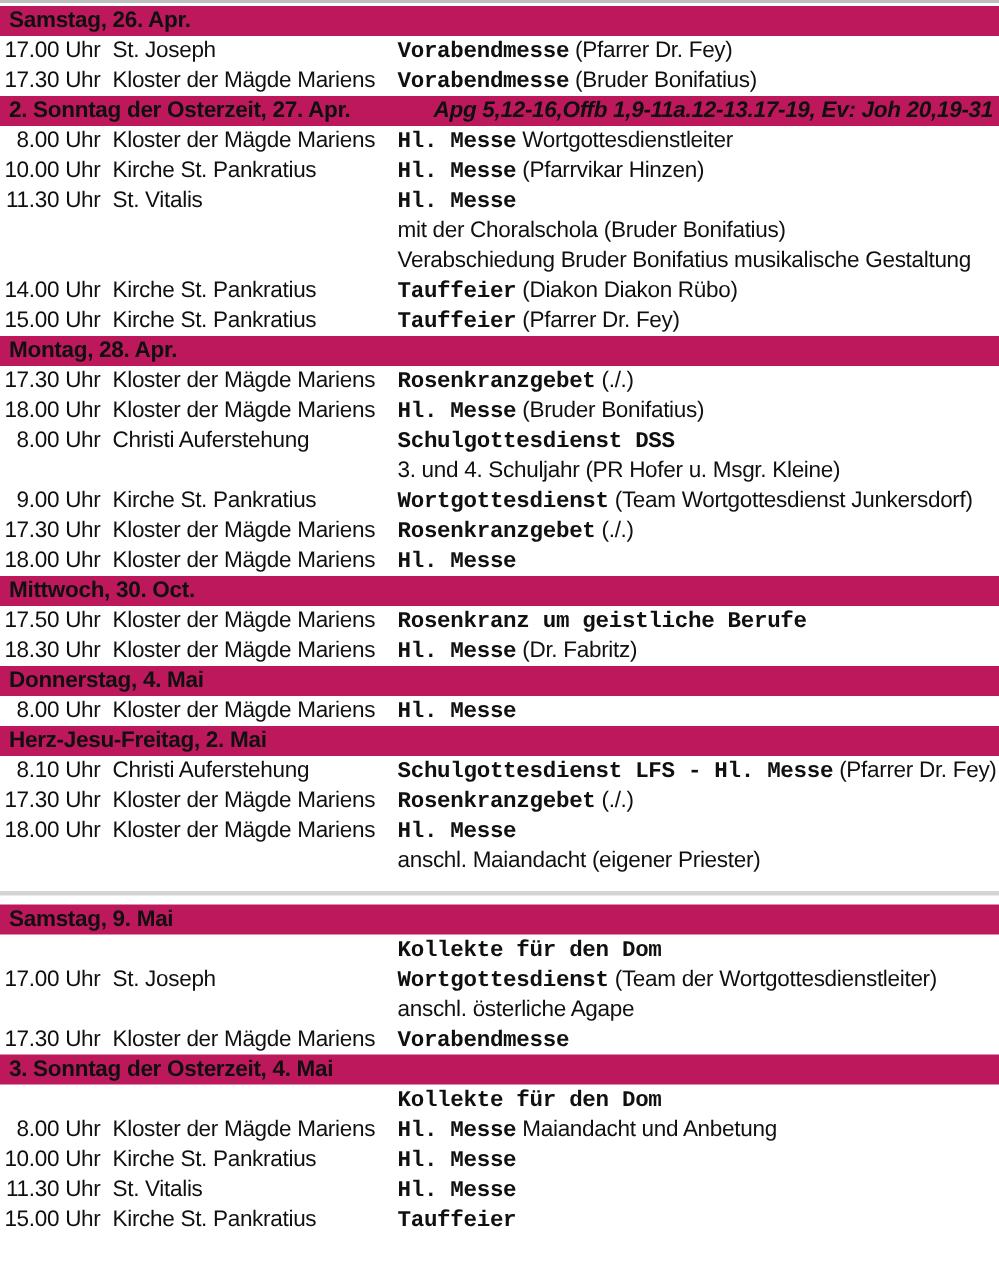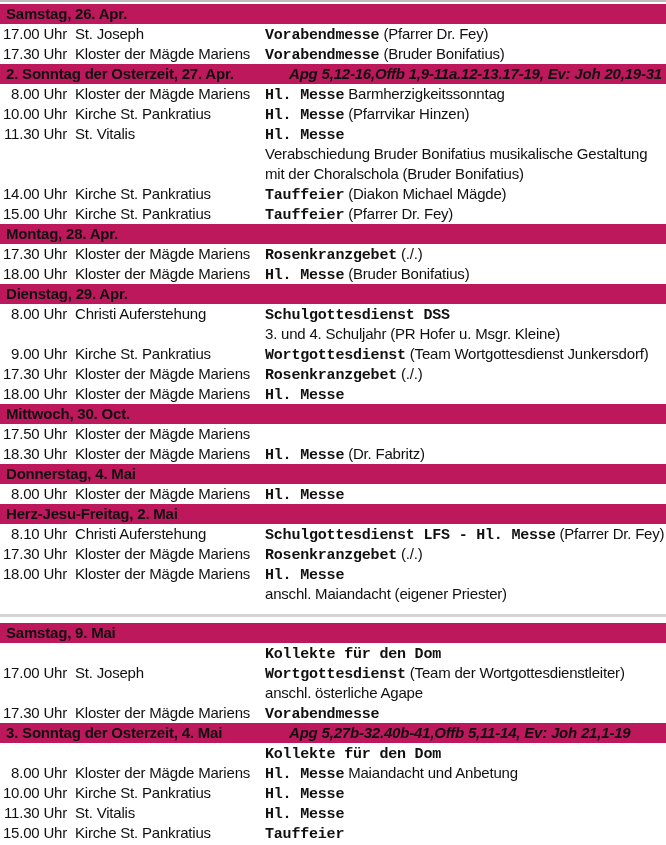--- a/index.html
+++ b/index.html
@@ -63,64 +63,63 @@
     </div>
     <div class="row">
       <span class="time">17.30 Uhr</span>
       <span class="loc">Kloster der Mägde Mariens</span>
       <span class="desc"><span class="b">Vorabendmesse</span><span> (Bruder Bonifatius)</span></span>
     </div>
     <div class="day-header"><span class="day-title">2. Sonntag der Osterzeit, 27. Apr.</span><span class="day-scripture">Apg 5,12-16,Offb 1,9-11a.12-13.17-19, Ev: Joh 20,19-31</span></div>
     <div class="row">
       <span class="time">8.00 Uhr</span>
       <span class="loc">Kloster der Mägde Mariens</span>
-      <span class="desc"><span class="b">Hl. Messe</span><span> Barmherzigkeitssonntag</span></span>
+      <span class="desc"><span class="b">Hl. Messe</span><span> Wortgottesdienstleiter</span></span>
     </div>
     <div class="row">
       <span class="time">10.00 Uhr</span>
       <span class="loc">Kirche St. Pankratius</span>
       <span class="desc"><span class="b">Hl. Messe</span><span> (Pfarrvikar Hinzen)</span></span>
     </div>
     <div class="row">
       <span class="time">11.30 Uhr</span>
       <span class="loc">St. Vitalis</span>
       <span class="desc"><span class="b">Hl. Messe</span></span>
     </div>
     <div class="row">
       <span class="time"></span>
       <span class="loc"></span>
+      <span class="desc"><span>mit der Choralschola (Bruder Bonifatius)</span></span>
+    </div>
+    <div class="row">
+      <span class="time"></span>
+      <span class="loc"></span>
       <span class="desc"><span>Verabschiedung Bruder Bonifatius musikalische Gestaltung</span></span>
     </div>
     <div class="row">
-      <span class="time"></span>
-      <span class="loc"></span>
-      <span class="desc"><span>mit der Choralschola (Bruder Bonifatius)</span></span>
-    </div>
-    <div class="row">
       <span class="time">14.00 Uhr</span>
       <span class="loc">Kirche St. Pankratius</span>
-      <span class="desc"><span class="b">Tauffeier</span><span> (Diakon Michael Mägde)</span></span>
+      <span class="desc"><span class="b">Tauffeier</span><span> (Diakon Diakon Rübo)</span></span>
     </div>
     <div class="row">
       <span class="time">15.00 Uhr</span>
       <span class="loc">Kirche St. Pankratius</span>
       <span class="desc"><span class="b">Tauffeier</span><span> (Pfarrer Dr. Fey)</span></span>
     </div>
     <div class="day-header"><span class="day-title">Montag, 28. Apr.</span></div>
     <div class="row">
       <span class="time">17.30 Uhr</span>
       <span class="loc">Kloster der Mägde Mariens</span>
       <span class="desc"><span class="b">Rosenkranzgebet</span><span> (./.)</span></span>
     </div>
     <div class="row">
       <span class="time">18.00 Uhr</span>
       <span class="loc">Kloster der Mägde Mariens</span>
       <span class="desc"><span class="b">Hl. Messe</span><span> (Bruder Bonifatius)</span></span>
     </div>
-    <div class="day-header"><span class="day-title">Dienstag, 29. Apr.</span></div>
     <div class="row">
       <span class="time">8.00 Uhr</span>
       <span class="loc">Christi Auferstehung</span>
       <span class="desc"><span class="b">Schulgottesdienst DSS</span></span>
     </div>
     <div class="row">
       <span class="time"></span>
       <span class="loc"></span>
       <span class="desc"><span>3. und 4. Schuljahr (PR Hofer u. Msgr. Kleine)</span></span>
     </div>
@@ -136,20 +135,21 @@
     </div>
     <div class="row">
       <span class="time">18.00 Uhr</span>
       <span class="loc">Kloster der Mägde Mariens</span>
       <span class="desc"><span class="b">Hl. Messe</span></span>
     </div>
     <div class="day-header"><span class="day-title">Mittwoch, 30. Oct.</span></div>
     <div class="row">
       <span class="time">17.50 Uhr</span>
       <span class="loc">Kloster der Mägde Mariens</span>
+      <span class="desc"><span class="b">Rosenkranz um geistliche Berufe</span></span>
     </div>
     <div class="row">
       <span class="time">18.30 Uhr</span>
       <span class="loc">Kloster der Mägde Mariens</span>
       <span class="desc"><span class="b">Hl. Messe</span><span> (Dr. Fabritz)</span></span>
     </div>
     <div class="day-header"><span class="day-title">Donnerstag, 4. Mai</span></div>
     <div class="row">
       <span class="time">8.00 Uhr</span>
       <span class="loc">Kloster der Mägde Mariens</span>
@@ -192,21 +192,21 @@
     <div class="row">
       <span class="time"></span>
       <span class="loc"></span>
       <span class="desc"><span>anschl. österliche Agape</span></span>
     </div>
     <div class="row">
       <span class="time">17.30 Uhr</span>
       <span class="loc">Kloster der Mägde Mariens</span>
       <span class="desc"><span class="b">Vorabendmesse</span></span>
     </div>
-    <div class="day-header"><span class="day-title">3. Sonntag der Osterzeit, 4. Mai</span><span class="day-scripture">Apg 5,27b-32.40b-41,Offb 5,11-14, Ev: Joh 21,1-19</span></div>
+    <div class="day-header"><span class="day-title">3. Sonntag der Osterzeit, 4. Mai</span></div>
     <div class="row">
       <span class="time"></span>
       <span class="loc"></span>
       <span class="desc"><span class="b">Kollekte für den Dom</span></span>
     </div>
     <div class="row">
       <span class="time">8.00 Uhr</span>
       <span class="loc">Kloster der Mägde Mariens</span>
       <span class="desc"><span class="b">Hl. Messe</span><span> Maiandacht und Anbetung</span></span>
     </div>

